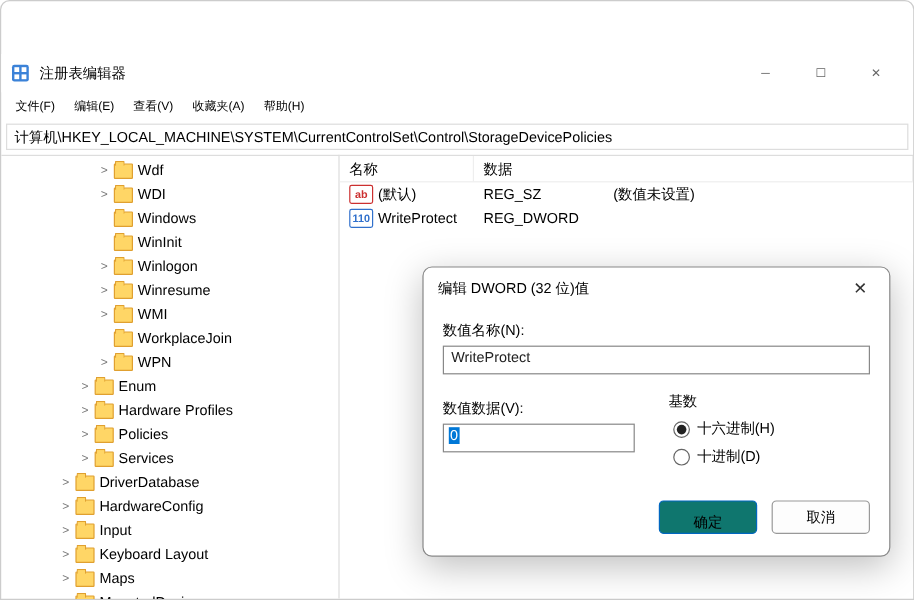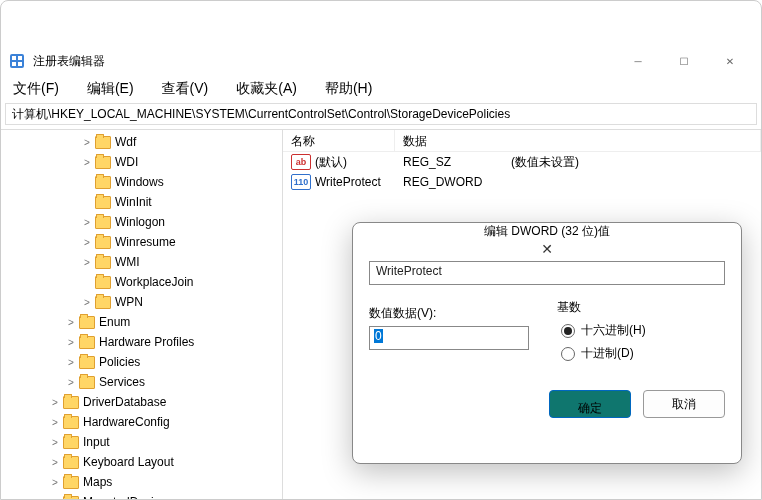--- a/index.html
+++ b/index.html
@@ -3,21 +3,21 @@
 <meta charset="utf-8">
 <style>
 * { margin: 0; padding: 0; box-sizing: border-box; font-family: "Microsoft YaHei", "Segoe UI", sans-serif; }
 body { background: #fff; width: 762px; height: 500px; overflow: hidden; position: relative; }
 .window { border: 1px solid #ccc; width: 762px; height: 500px; border-radius: 8px 8px 0 0; overflow: hidden; background: #fff; display: flex; flex-direction: column; }
 .titlebar { height: 32px; display: flex; align-items: center; padding: 0 8px; background: #fff; border-bottom: none; margin-top: 44px; }
 .titlebar .icon { width: 16px; height: 16px; margin-right: 8px; }
 .titlebar .title { font-size: 12px; flex: 1; }
 .winctrl { display: flex; gap: 0; }
 .winbtn { width: 46px; height: 32px; display: flex; align-items: center; justify-content: center; color: #666; font-size: 10px; }
-.menubar { height: 24px; display: flex; align-items: center; padding: 0 6px; gap: 16px; font-size: 14px; }
+.menubar { height: 24px; display: flex; align-items: center; padding: 0 6px; gap: 4px; font-size: 10px; }
 .menuitem { padding: 2px 6px; }
 .addressbar { height: 22px; border: 1px solid #ddd; margin: 2px 4px 4px; font-size: 12px; padding: 2px 6px; display: flex; align-items: center; }
 .splitter { flex: 1; display: flex; min-height: 0; }
 .tree { width: 282px; border-right: 1px solid #ddd; border-top: 1px solid #ddd; overflow: auto; padding: 2px 0; }
 .treeitems { font-size: 12px; }
 .treerow { display: flex; align-items: center; height: 20px; white-space: nowrap; padding-right: 6px; }
 .treerow .tw { display: inline-flex; width: 12px; justify-content: center; color: #777; font-size: 10px; }
 .treerow .fld { width: 16px; height: 13px; background: #ffd666; border: 1px solid #e0a030; border-radius: 1px; margin: 0 4px 0 2px; position: relative; }
 .treerow .fld::before { content: ""; position: absolute; top: -3px; left: 0; width: 6px; height: 3px; background: #ffd666; border: 1px solid #e0a030; border-bottom: none; border-radius: 1px 1px 0 0; }
 .treerow.selected { background: #cce8ff; }
@@ -28,21 +28,21 @@
 .lh-name { width: 112px; } .lh-type { width: 108px; } .lh-data { flex: 1; }
 .listrow { display: flex; height: 20px; font-size: 12px; align-items: center; }
 .listrow > div { padding: 1px 8px; }
 .lr-name { width: 112px; display: flex; align-items: center; gap: 4px; }
 .lr-type { width: 108px; } .lr-data { flex: 1; }
 .valicon { width: 20px; height: 16px; display: inline-flex; align-items: center; justify-content: center; font-size: 9px; font-weight: bold; border-radius: 2px; }
 .valicon.sz { background: #fff; border: 1px solid #cc3030; color: #cc3030; }
 .valicon.dw { background: #fff; border: 1px solid #3070cc; color: #3070cc; }
 
 .dialog { position: absolute; left: 352px; top: 222px; width: 390px; height: 242px; background: #fff; border: 1px solid #888; border-radius: 8px; box-shadow: 0 8px 30px rgba(0,0,0,0.25); font-size: 12px; }
-.dlg-titlebar { height: 34px; display: flex; align-items: center; padding: 0 12px; flex-direction: column; }
+.dlg-titlebar { height: 34px; display: flex; align-items: center; padding: 0 12px; }
 .dlg-title { flex: 1; font-size: 12px; }
 .dlg-close { width: 24px; text-align: center; font-size: 14px; color: #333; }
 .dlg-body { padding: 4px 16px 12px; }
 .dlg-label { margin: 6px 0 4px; }
 .dlg-input { width: 100%; height: 24px; border: 1px solid #888; padding: 2px 6px; font-size: 12px; background: #fff; }
 .dlg-input.ro { color: #222; }
 .dlg-row2 { display: flex; gap: 20px; margin-top: 14px; }
 .dlg-col { flex: 1; }
 .dlg-valinput { width: 160px; height: 24px; border: 1px solid #888; padding: 2px 4px; font-size: 12px; }
 .dlg-valinput .sel { background: #0078d7; color: #fff; padding: 0 1px; }
@@ -214,20 +214,21 @@
     </div>
   </div>
 </div>
 
 <div class="dialog">
   <div class="dlg-titlebar">
     <span class="dlg-title">编辑 DWORD (32 位)值</span>
     <span class="dlg-close">✕</span>
   </div>
   <div class="dlg-body">
+    <div class="dlg-label">数值名称(N):</div>
     <div class="dlg-input ro"><span>WriteProtect</span></div>
 
     <div class="dlg-row2">
       <div class="dlg-col">
         <div class="dlg-label">数值数据(V):</div>
         <div class="dlg-valinput"><span class="sel">0</span></div>
       </div>
       <div class="dlg-col fieldset">
         <div class="legend">基数</div>
         <div class="radio-row">

